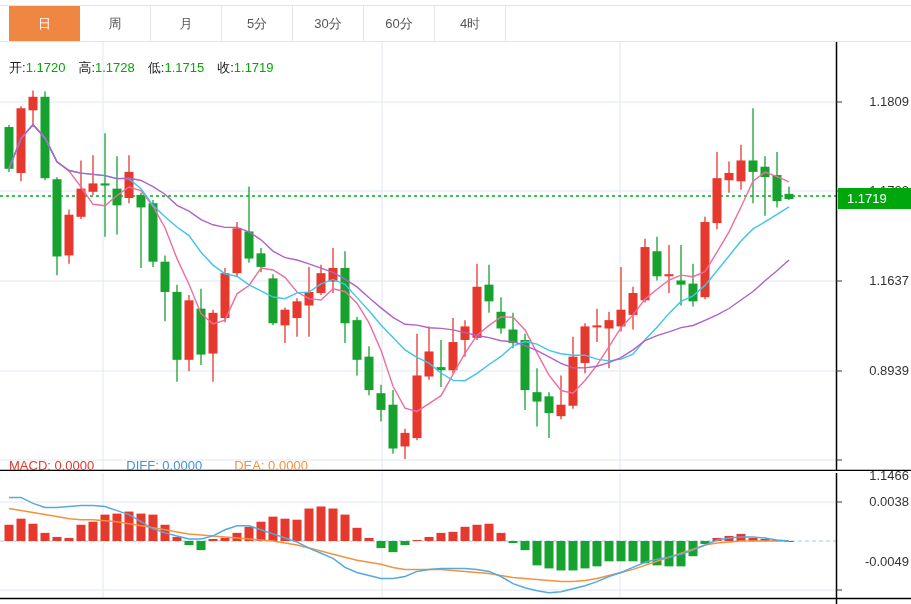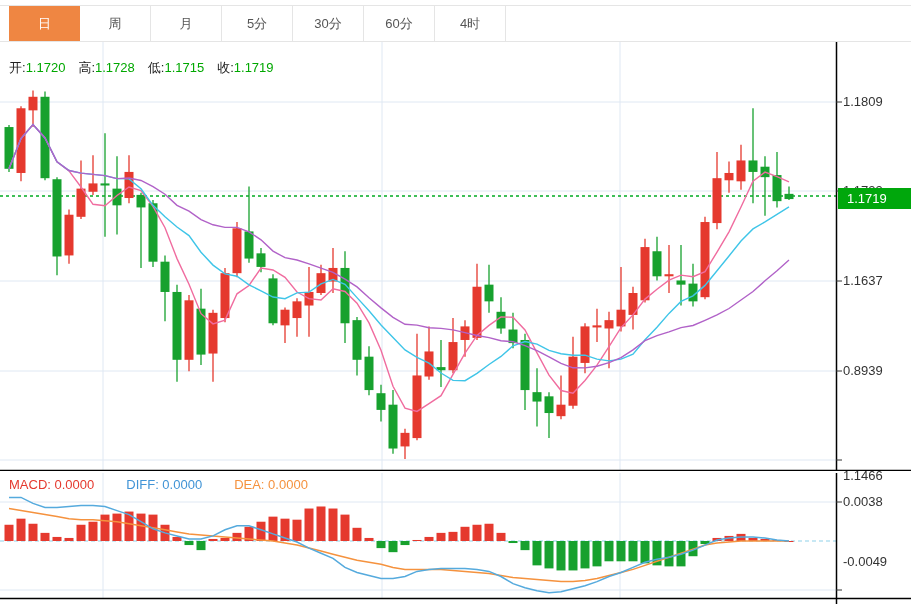--- a/index.html
+++ b/index.html
@@ -17,25 +17,25 @@
   
   #main-svg{position:absolute;top:42px;left:0;}
   #macd-svg{position:absolute;top:473px;left:0;}
   
   .overlay{position:absolute;z-index:3;pointer-events:none;white-space:nowrap;}
   #ohlc-row{top:51px;left:9px;font-size:13px;margin-top:8px;}
   #ohlc-row .lbl{color:#222;}
   #ohlc-row .val{color:#00a800;margin-right:13px;}
   #ma-row{top:70px;left:9px;font-size:13px;}
   #ma-row span{margin-right:14px;}
-  #macd-row{top:477px;left:9px;font-size:13px;}
+  #macd-row{top:458px;left:9px;font-size:13px;}
   #macd-row span{margin-right:16px;}
   
   .ytick{position:absolute;left:843px;width:66px;font-size:13px;color:#333;
-         z-index:1;pointer-events:none;}
+         z-index:1;pointer-events:none;text-align:right;}
   #price-tag{position:absolute;left:838px;width:73px;height:21px;z-index:2;
              background:#00a70c;color:#fff;font-size:13px;line-height:21px;
              padding-left:9px;box-sizing:border-box;}
 </style>
 </head>
 <body>
 
 <div id="app">
   <div id="tabbar">
       <div class="tab active">日</div>

